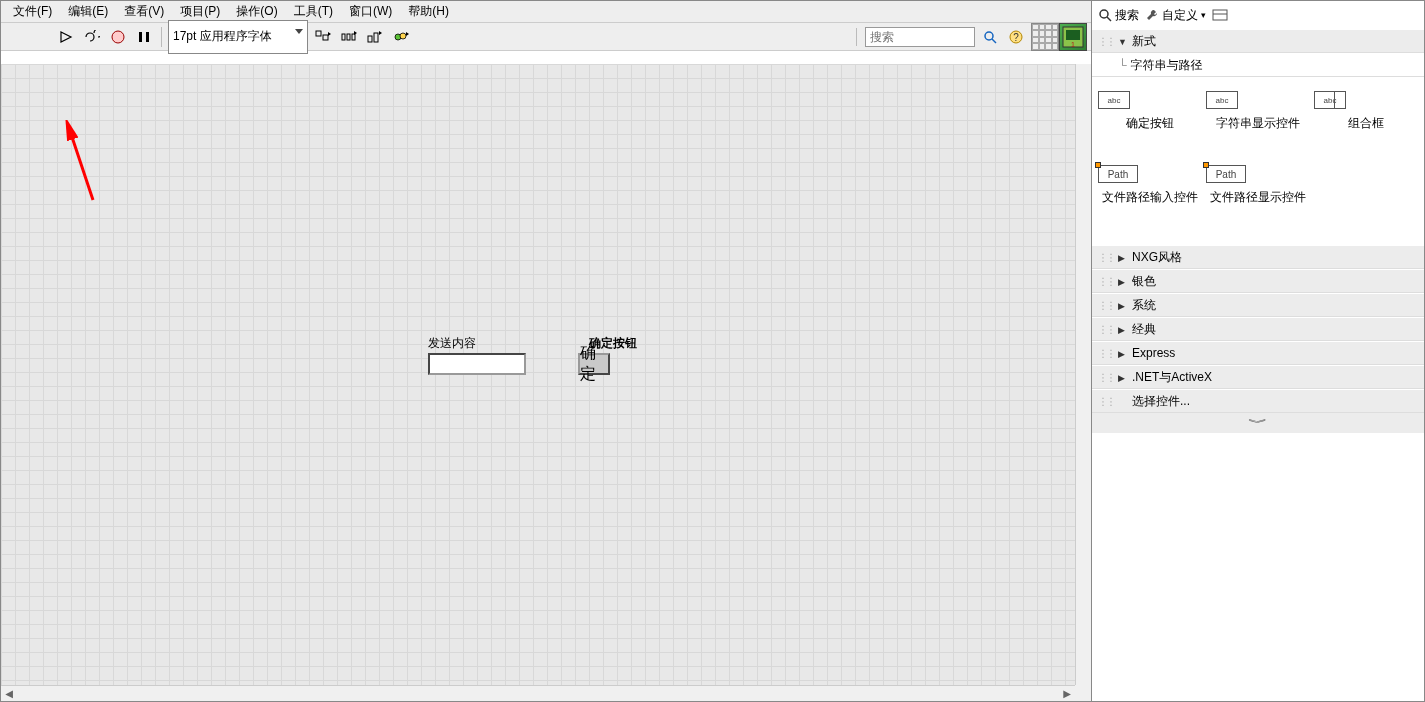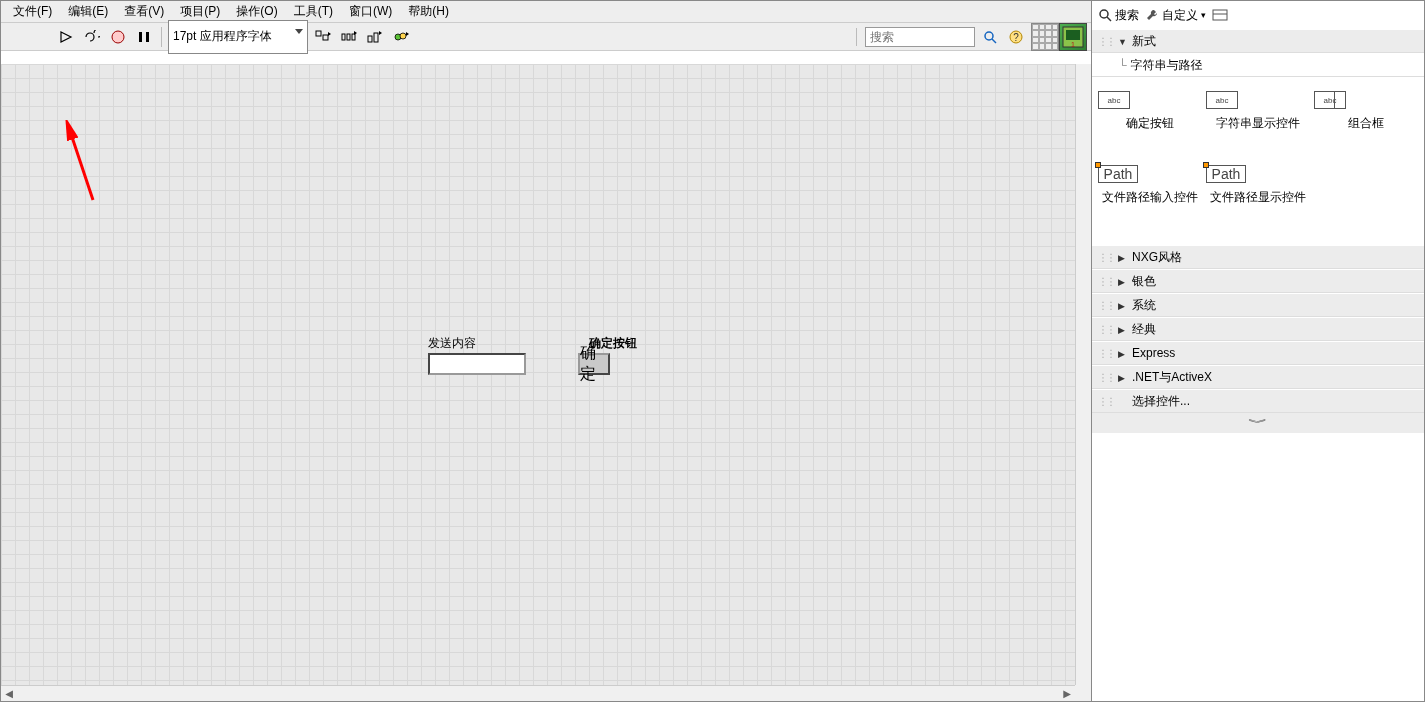--- a/index.html
+++ b/index.html
@@ -51,21 +51,21 @@
 .pal-tree { flex: 1; overflow: auto; font-size: 12px; }
 .tree-row { height: 24px; display: flex; align-items: center; padding: 0 6px; gap: 4px; background: #ececec; border-bottom: 1px solid #ddd; border-top: 1px solid #fff; }
 .tree-row.light { background: #fff; }
 .tree-row .tri { width: 10px; display: inline-block; }
 .tree-row .tri.right::before { content: "▶"; font-size: 9px; color: #333; }
 .tree-row .tri.down::before { content: "▼"; font-size: 9px; color: #333; }
 .tree-row .grip { color: #aaa; letter-spacing: -2px; font-size: 10px; }
 .pal-grid { display: grid; grid-template-columns: repeat(3, 1fr); background: #fff; padding: 10px 4px; }
 .pal-cell { display: flex; flex-direction: column; justify-content: flex-start; gap: 6px; font-size: 12px; text-align: center; padding: 4px 2px; min-height: 74px; }
 .pal-icon { width: 32px; height: 18px; border: 1px solid #555; background: #fff; display: flex; align-items: center; justify-content: center; font-size: 8px; color: #444; position: relative; }
-.pal-icon.path { width: 40px; font-size: 14px; }
+.pal-icon.path { width: 40px; font-size: 10px; }
 .pal-icon .corner { position: absolute; left: -4px; top: -4px; width: 6px; height: 6px; background: #ff9800; border: 1px solid #333; }
 .pal-icon.combo::after { content:""; position:absolute; right:0; top:0; bottom:0; width:10px; border-left:1px solid #555; }
 .pal-chevron-row { height: 20px; display: flex; align-items: center; justify-content: center; background: #ececec; }
 .pal-chevron-row span { transform: scaleX(2); font-size: 10px; color: #555; }
 </style>
 </head>
 <body>
 
 <div class="main-window">
 

